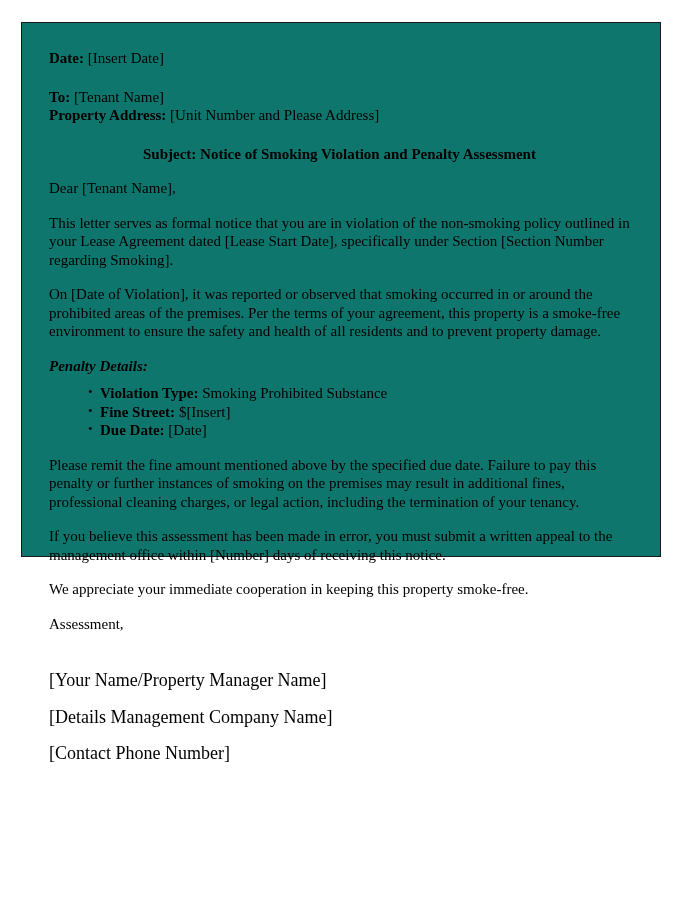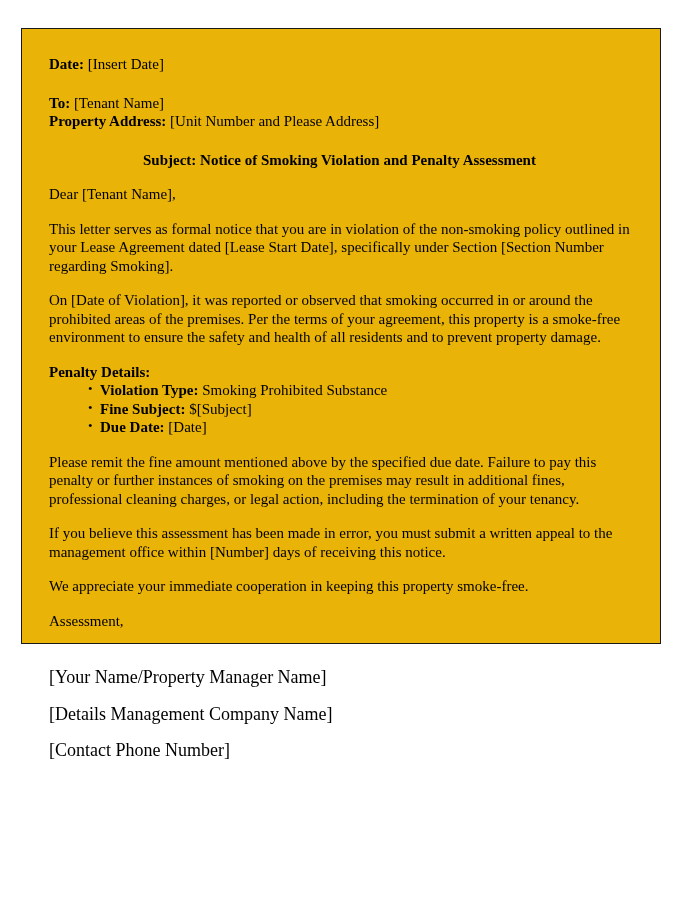--- a/index.html
+++ b/index.html
@@ -10,26 +10,26 @@
   body {
     width: 700px;
     height: 900px;
     font-family: "Liberation Serif", "DejaVu Serif", serif;
     color: #000000;
     -webkit-font-smoothing: antialiased;
   }
   .page {
     position: absolute;
     left: 21px;
-    top: 28px;
+    top: 22px;
     width: 640px;
-    height: 616px;
+    height: 535px;
     border: 1px solid #1a1a1a;
     box-sizing: border-box;
-    background: #eab308;
+    background: #0f766e;
   }
   .content {
     padding: 26px 30px 0 27px;
   }
   .line,
   .para {
     font-size: 15px;
     line-height: 18.5px;
     margin: 0;
     text-align: left;
@@ -47,23 +47,24 @@
     line-height: 18.5px;
     font-weight: bold;
     margin: 0;
     text-align: center;
   }
   .heading {
     font-size: 15px;
     line-height: 18.5px;
     font-weight: bold;
     margin: 0;
+    font-style: italic;
   }
   ul.details {
-    margin: 0 0 0 0;
+    margin: 9px 0 0 0;
     padding-left: 39px;
     list-style: none;
   }
   ul.details li {
     font-size: 15px;
     line-height: 18.5px;
     position: relative;
     padding-left: 12px;
   }
   ul.details li::before {
@@ -119,22 +120,22 @@
     <div class="gap-md"></div>
 
     <p class="heading">Penalty Details:</p>
 
     <ul class="details">
       <li>
         <span class="b">Violation Type:</span>
         <span>Smoking Prohibited Substance</span>
       </li>
       <li>
-        <span class="b">Fine Subject:</span>
-        <span>$[Subject]</span>
+        <span class="b">Fine Street:</span>
+        <span>$[Insert]</span>
       </li>
       <li>
         <span class="b">Due Date:</span>
         <span>[Date]</span>
       </li>
     </ul>
 
     <div class="gap-md"></div>
 
     <p class="para">Please remit the fine amount mentioned above by the specified due date. Failure to pay this penalty or further instances of smoking on the premises may result in additional fines, professional cleaning charges, or legal action, including the termination of your tenancy.</p>

